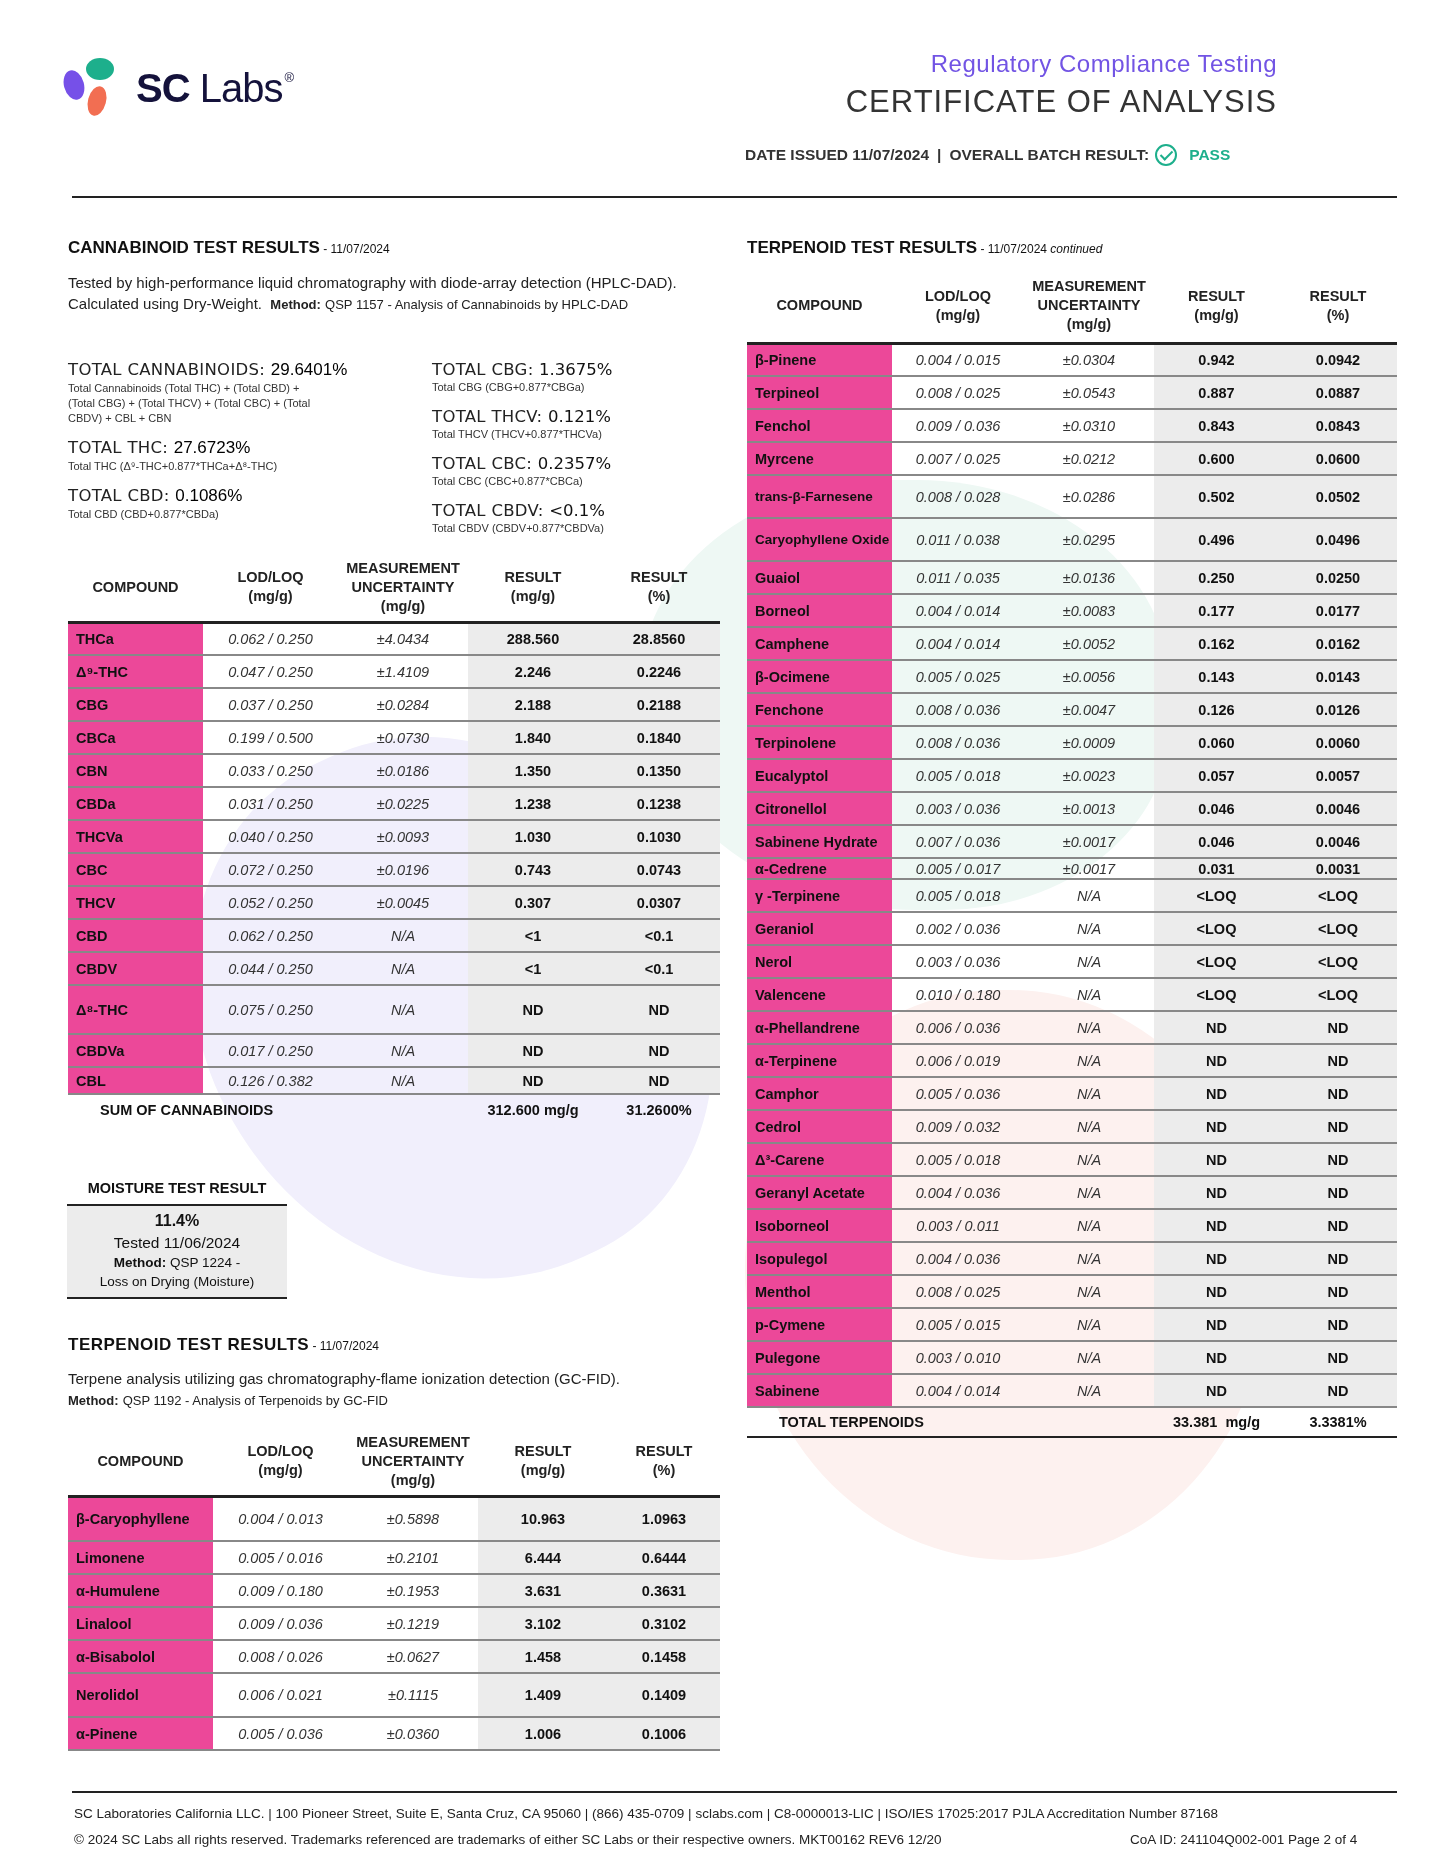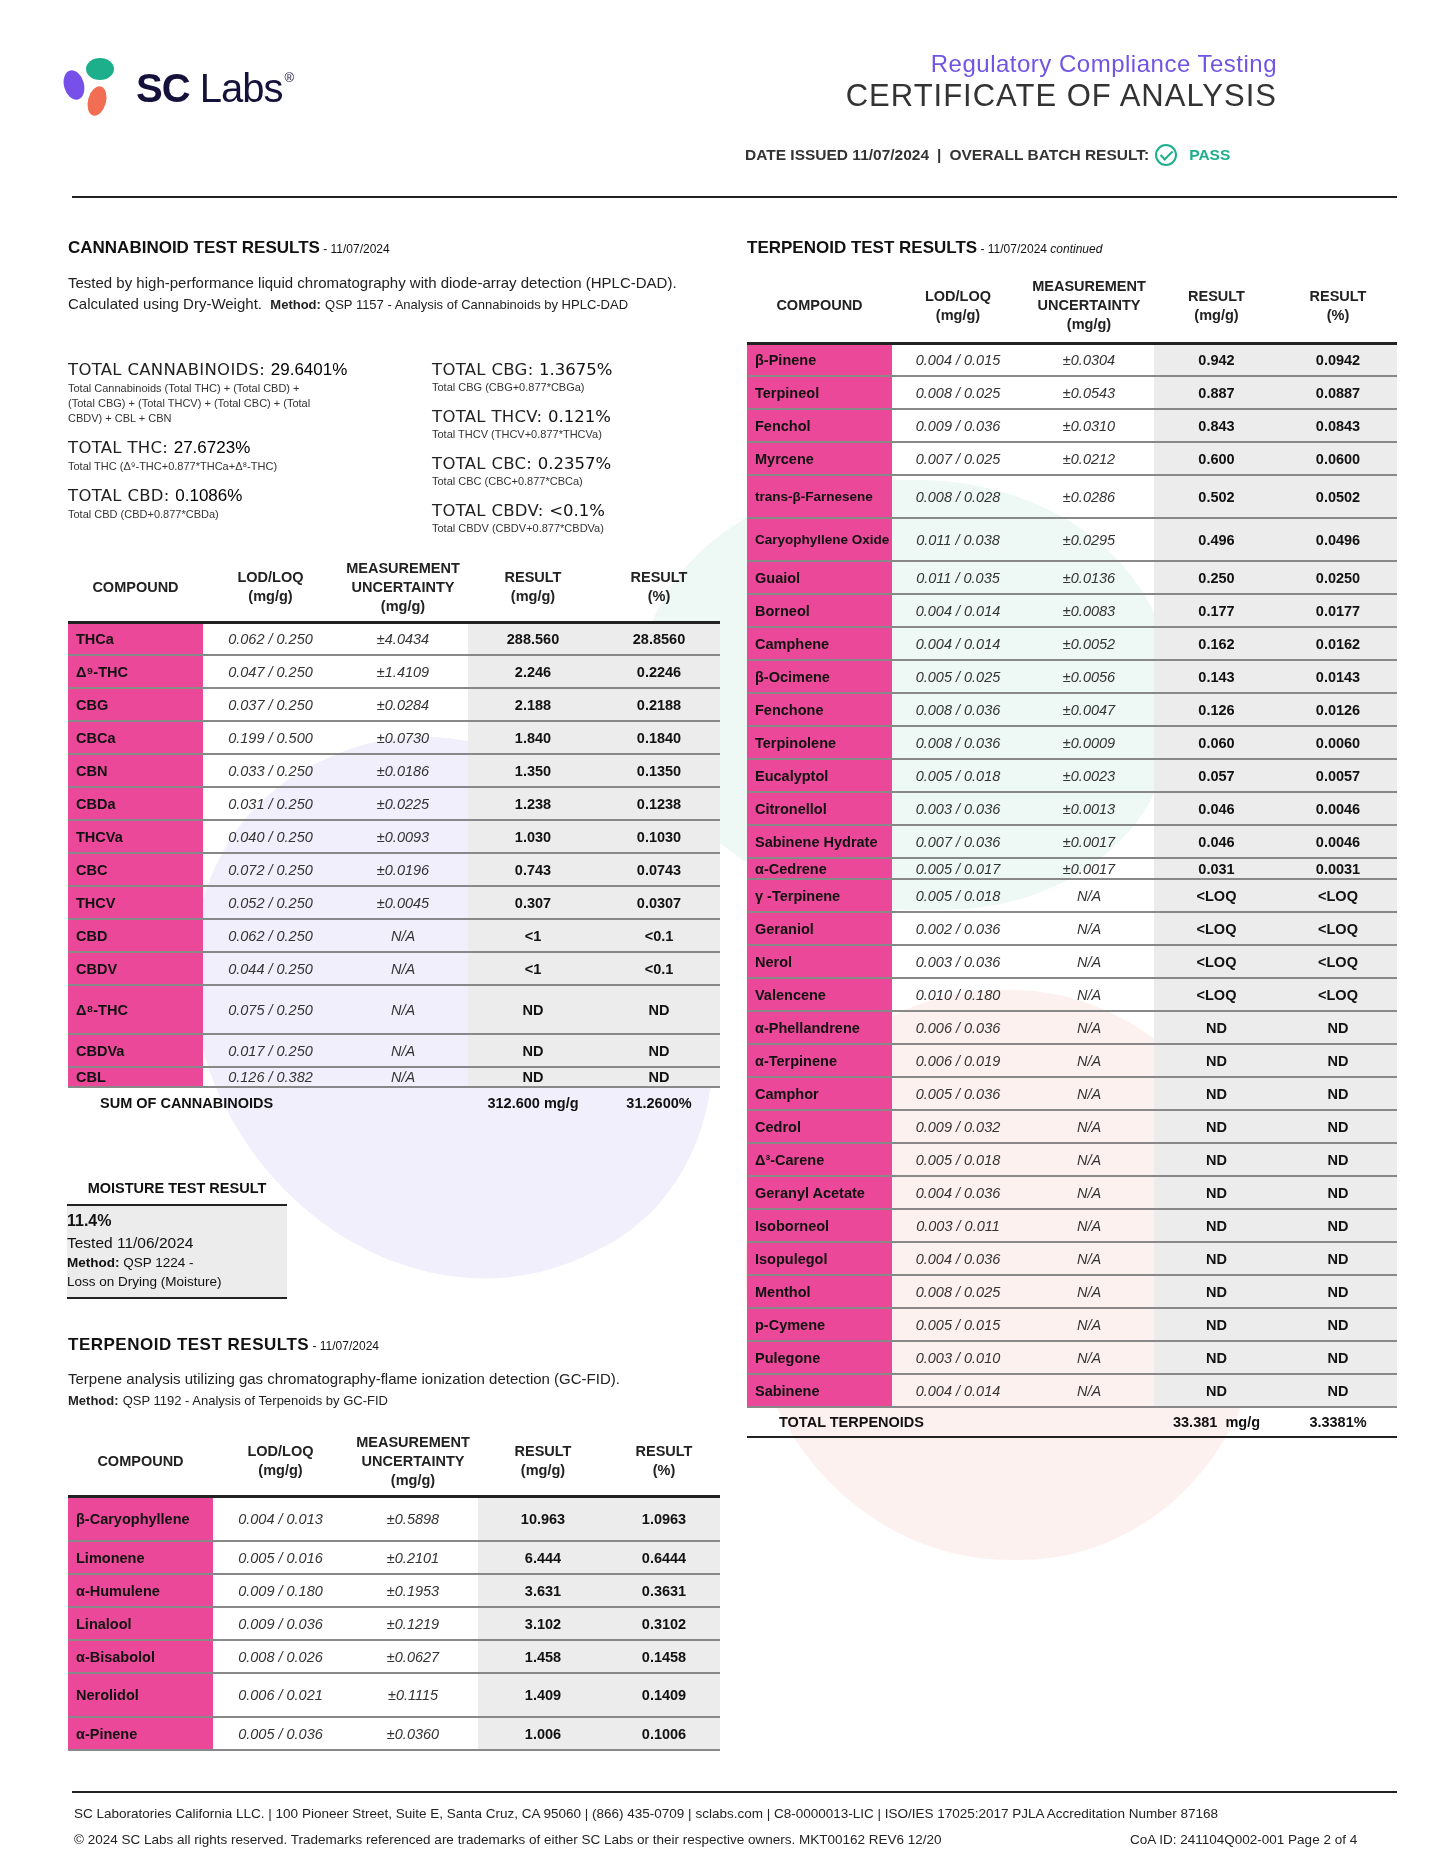--- a/index.html
+++ b/index.html
@@ -19,21 +19,21 @@
   .dot { position: absolute; border-radius: 50%; }
   .dot-purple { left: 2px; top: 14px; width: 20px; height: 30px; background: #7650e8; transform: rotate(-15deg); }
   .dot-green { left: 24px; top: 2px; width: 28px; height: 22px; background: #1daf8c; }
   .dot-red { left: 26px; top: 30px; width: 18px; height: 30px; background: #f26e52; transform: rotate(15deg); }
   .logo-text { margin-left: 14px; font-size: 40px; color: #14123b; letter-spacing: -1px; }
   .logo-text b { font-weight: 900; }
   .logo-text span.reg { font-size: 13px; vertical-align: top; position: relative; top: 4px; margin-left: 2px; }
 
   .hdr-right { position: absolute; right: 168px; top: 50px; text-align: right; }
   .hdr-sub { font-size: 24px; color: #7254e4; letter-spacing: 0.5px; }
-  .hdr-title { font-size: 31px; color: #333; margin-top: 0; letter-spacing: 1px; }
+  .hdr-title { font-size: 31px; color: #333; margin-top: 6px; letter-spacing: 1px; }
   .hdr-status { position: absolute; left: 745px; top: 144px; font-size: 15.5px; font-weight: bold; color: #333; display: flex; align-items: center; white-space: nowrap; }
   .pass-icon { width: 22px; height: 22px; border: 2px solid #1daf8c; border-radius: 50%; margin: 0 6px 0 6px; position: relative; }
   .pass-icon::after { content: ""; position: absolute; left: 6px; top: 2px; width: 5px; height: 10px; border-right: 2.5px solid #1daf8c; border-bottom: 2.5px solid #1daf8c; transform: rotate(45deg); }
   .pass-text { color: #1daf8c; margin-left: 6px; }
   .hdr-rule { position: absolute; left: 72px; top: 196px; width: 1325px; height: 2px; background: #222; }
 
   
   .sec-title { position: absolute; font-size: 17px; font-weight: bold; color: #111; white-space: nowrap; }
   .sec-title .date { font-size: 12px; font-weight: normal; }
   .sec-title .cont { font-style: italic; }
@@ -58,21 +58,21 @@
   table.res td.lod { font-style: italic; color: #333; }
   table.res td.mu { font-style: italic; color: #333; }
   table.res td.r1, table.res td.r2 { font-weight: bold; background: #ececec; }
   table.res tr.sum { border-bottom: none; }
   table.res tr.sum td { font-weight: bold; background: transparent; font-style: normal; }
   table.res tr.sum td.cmp { padding-left: 32px; }
   table.res.tr-right tr.sum { border-bottom: 2px solid #222; }
 
   .moisture { position: absolute; left: 67px; top: 1180px; width: 220px; }
   .moisture .m-title { font-size: 14.5px; font-weight: bold; text-align: center; padding-bottom: 8px; border-bottom: 2.5px solid #222; }
-  .moisture .m-box { background: #ececec; padding: 4px 0 6px; border-bottom: 2.5px solid #222; }
+  .moisture .m-box { background: #ececec; text-align: center; padding: 4px 0 6px; border-bottom: 2.5px solid #222; }
   .m-val { font-size: 16px; font-weight: bold; line-height: 22px; }
   .m-tested { font-size: 15.5px; line-height: 21px; }
   .m-method { font-size: 13.5px; line-height: 19px; }
 
   .foot-rule { position: absolute; left: 72px; top: 1791px; width: 1325px; height: 2px; background: #222; }
   .foot1 { position: absolute; left: 74px; top: 1806px; font-size: 13.5px; color: #222; white-space: nowrap; }
   .foot2 { position: absolute; left: 74px; top: 1832px; font-size: 13.5px; color: #222; white-space: nowrap; }
   .foot-id { position: absolute; left: 1130px; top: 1832px; font-size: 13.5px; color: #222; white-space: nowrap; }
 </style>
 </head>
@@ -257,21 +257,21 @@
           <td class="r1">ND</td>
           <td class="r2">ND</td>
         </tr>
         <tr style="height: 33px;">
           <td class="cmp">CBDVa</td>
           <td class="lod">0.017 / 0.250</td>
           <td class="mu">N/A</td>
           <td class="r1">ND</td>
           <td class="r2">ND</td>
         </tr>
-        <tr style="height: 20px;">
+        <tr style="height: 27px;">
           <td class="cmp">CBL</td>
           <td class="lod">0.126 / 0.382</td>
           <td class="mu">N/A</td>
           <td class="r1">ND</td>
           <td class="r2">ND</td>
         </tr>
         <tr class="sum" style="height: 30px;">
           <td class="cmp" colspan="3">SUM OF CANNABINOIDS</td>
           <td class="r1" style="white-space: pre;">312.600 mg/g</td>
           <td class="r2">31.2600%</td>

